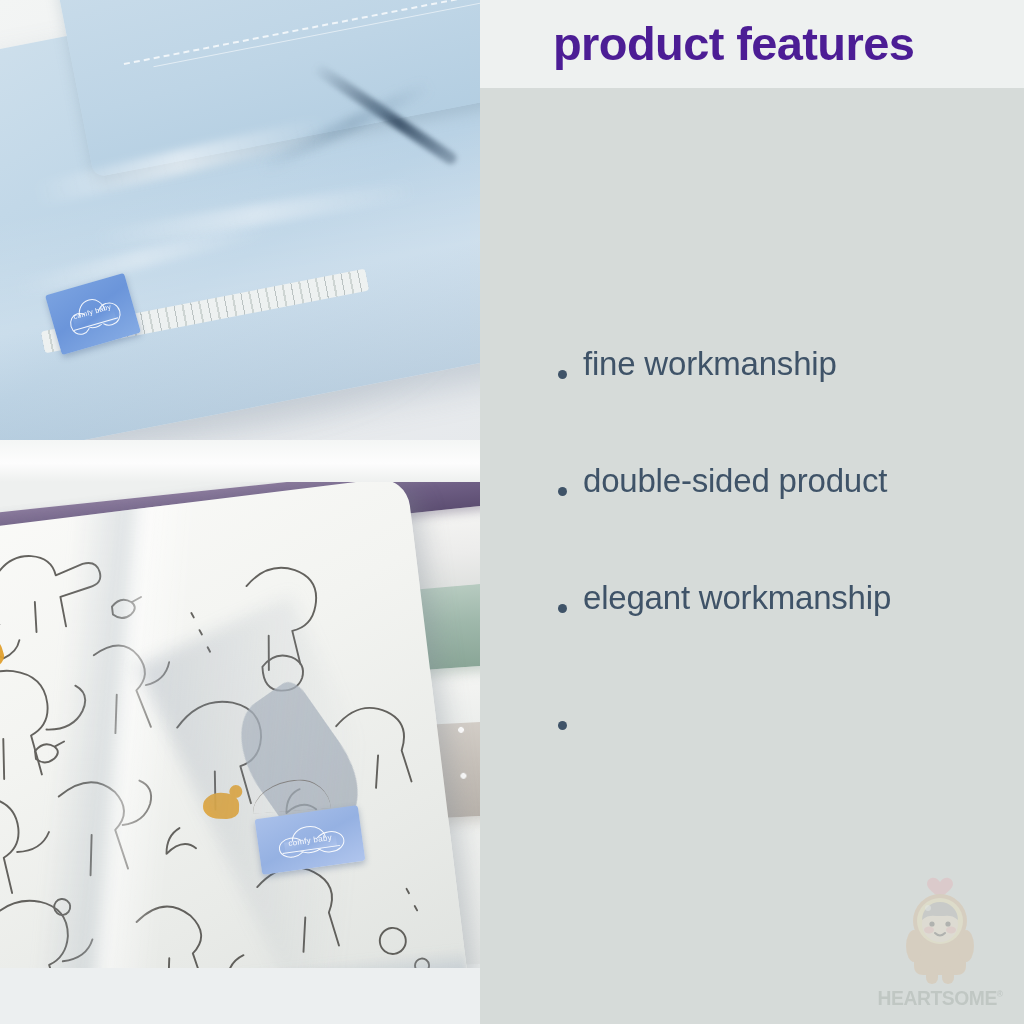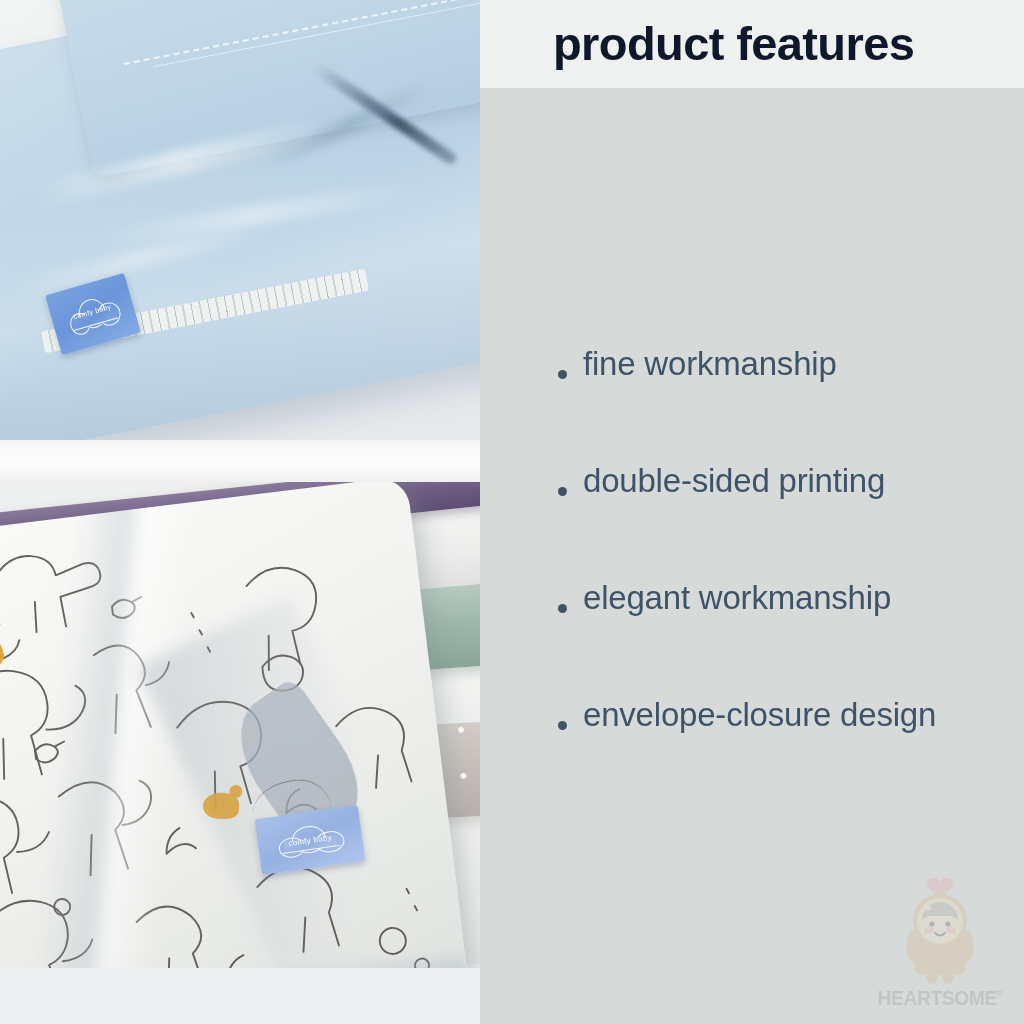--- a/index.html
+++ b/index.html
@@ -365,21 +365,21 @@
     left: 0; top: 0; width: 544px; height: 88px;
     background: #eef1f0;
   }
   .title {
     position: absolute;
     left: 73px; top: 17px;
     font-family: "Liberation Sans", sans-serif;
     font-size: 47px;
     font-weight: bold;
     letter-spacing: -0.6px;
-    color: #0f172a;
+    color: #4c1d95;
     white-space: nowrap;
     line-height: 1.15;
     text-align: center;
   }
   .feature-list {
     position: absolute;
     left: 0; top: 345px;
     width: 656px;
   }
   .feature-item {
@@ -569,31 +569,30 @@
 
     <div class="feature-list">
 
       <div class="feature-item">
         <span class="dot"></span>
         <span class="ftext">fine workmanship</span>
       </div>
 
       <div class="feature-item">
         <span class="dot"></span>
-        <span class="ftext">double-sided printing</span>
+        <span class="ftext">double-sided product</span>
       </div>
 
       <div class="feature-item">
         <span class="dot"></span>
         <span class="ftext">elegant workmanship</span>
       </div>
 
       <div class="feature-item">
         <span class="dot"></span>
-        <span class="ftext">envelope-closure design</span>
       </div>
 
     </div>
 
     <div class="watermark">
       <svg class="wm-fig" viewBox="0 0 140 120">
 
         <path d="M70 16 L70 26" stroke="#d8b9a6" stroke-width="2.4" fill="none"></path>
         <path d="M70 16 c-4 -7 -13 -5 -13 2 c0 5 7 9 13 14 c6 -5 13 -9 13 -14 c0 -7 -9 -9 -13 -2 z" fill="#e8a5ad"></path>
 

